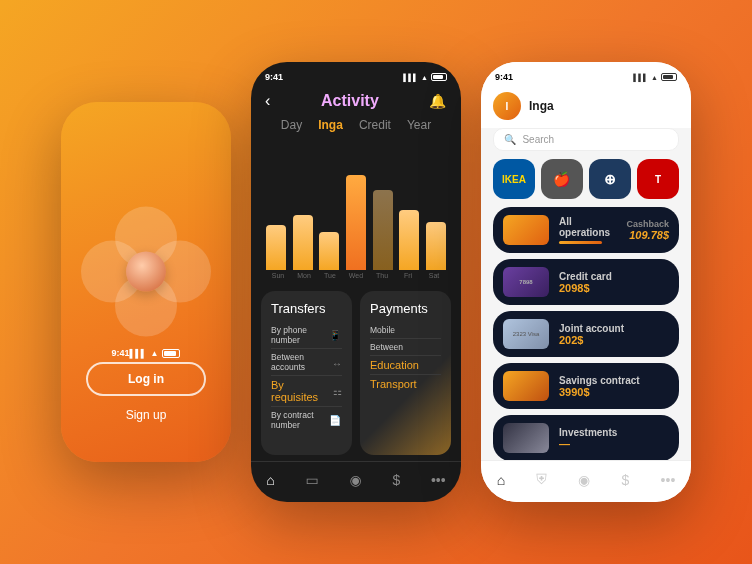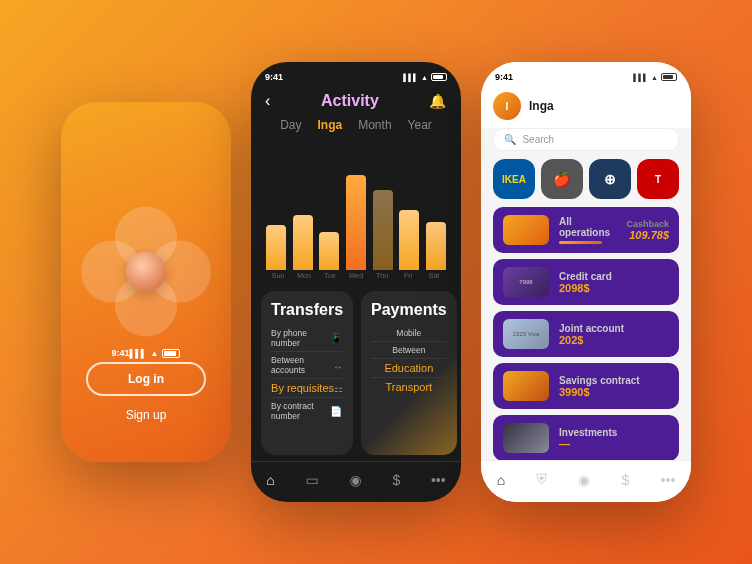--- a/index.html
+++ b/index.html
@@ -201,29 +201,29 @@
 
     .p2-card {
       flex: 1;
       background: #2a2a2a;
       border-radius: 14px;
       padding: 10px;
     }
 
     .p2-card-title {
       color: white;
-      font-size: 16px;
-      font-weight: 700;
+      font-size: 13px;
+      font-weight: 400;
       margin-bottom: 6px;
     }
 
     .p2-card-item {
       display: flex;
       align-items: center;
-      justify-content: center;
+      justify-content: space-between;
       padding: 3px 0;
       border-bottom: 1px solid #3a3a3a;
     }
 
     .p2-card-item:last-child {
       border-bottom: none;
     }
 
     .p2-item-text {
       color: #ccc;
@@ -352,22 +352,22 @@
     .p3-cards {
       flex: 1;
       overflow: hidden;
       display: flex;
       flex-direction: column;
       gap: 6px;
       padding: 0 12px;
     }
 
     .p3-card-row {
-      background: #4c1d95;
-      border-radius: 10px;
+      background: #0f172a;
+      border-radius: 18px;
       display: flex;
       align-items: center;
       padding: 8px 10px;
       gap: 10px;
     }
 
     .card-thumb {
       width: 46px;
       height: 30px;
       border-radius: 6px;
@@ -489,21 +489,21 @@
 
   <div class="p2-header">
     <span class="back-arrow">‹</span>
     <span class="p2-title">Activity</span>
     <span class="bell-icon">🔔</span>
   </div>
 
   <div class="activity-tabs">
     <span class="activity-tab">Day</span>
     <span class="activity-tab active">Inga</span>
-    <span class="activity-tab">Month</span>
+    <span class="activity-tab">Credit</span>
     <span class="activity-tab">Year</span>
   </div>
 
   <div class="chart-area">
     <div class="bar-wrap">
       <div class="bar" style="height:45px;"></div>
     </div>
     <div class="bar-wrap">
       <div class="bar" style="height:55px;"></div>
     </div>

